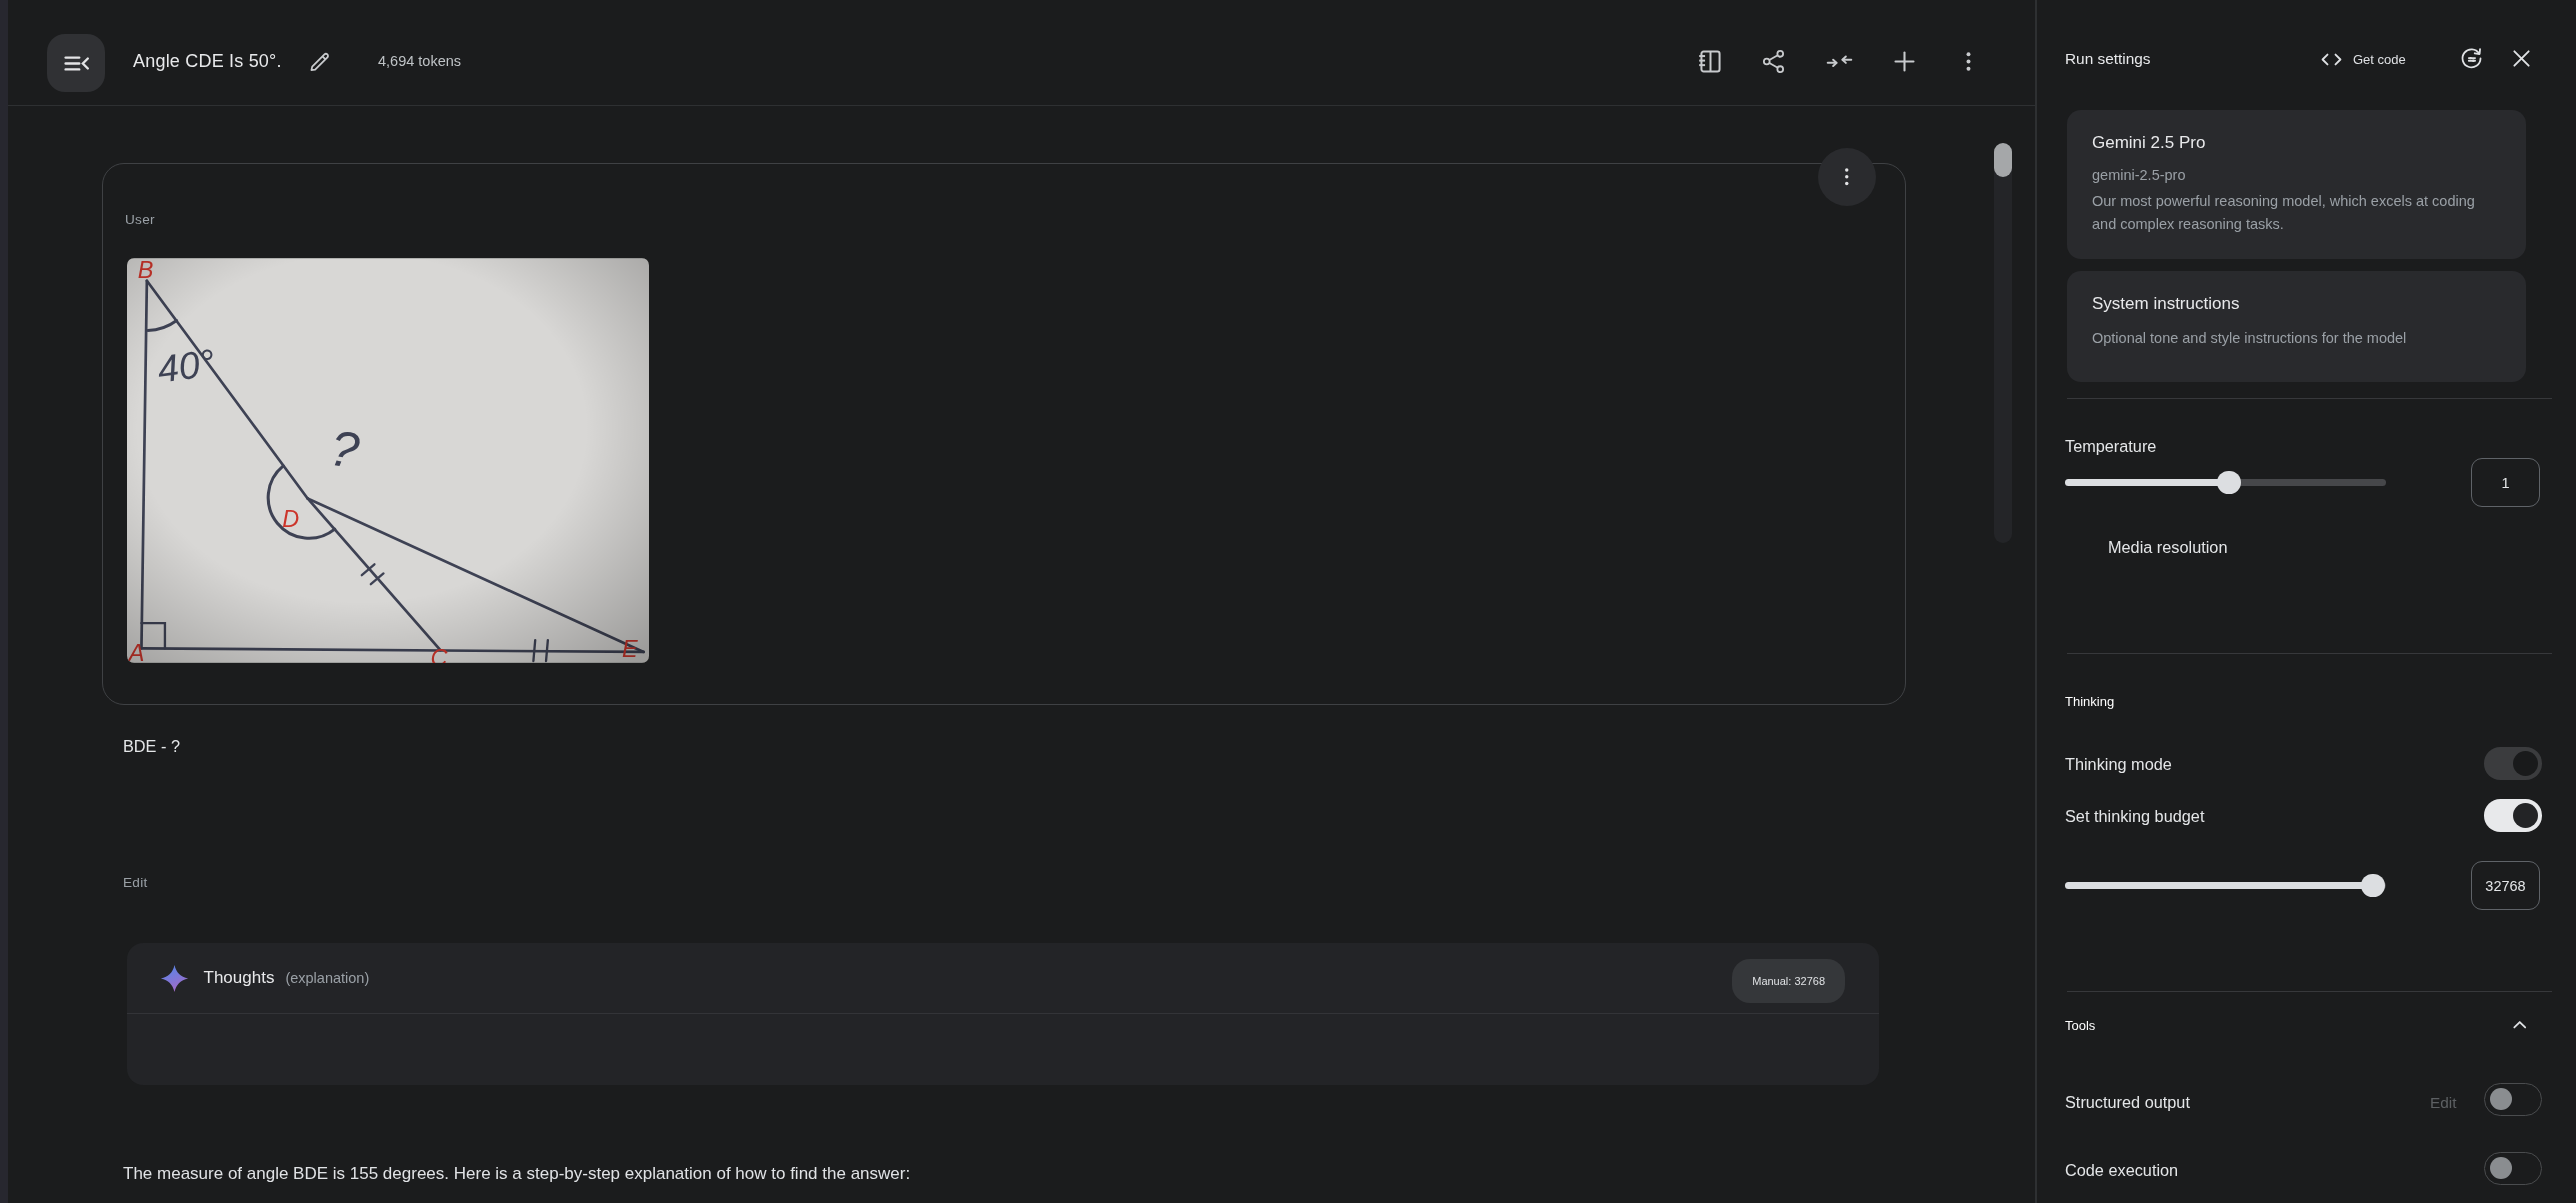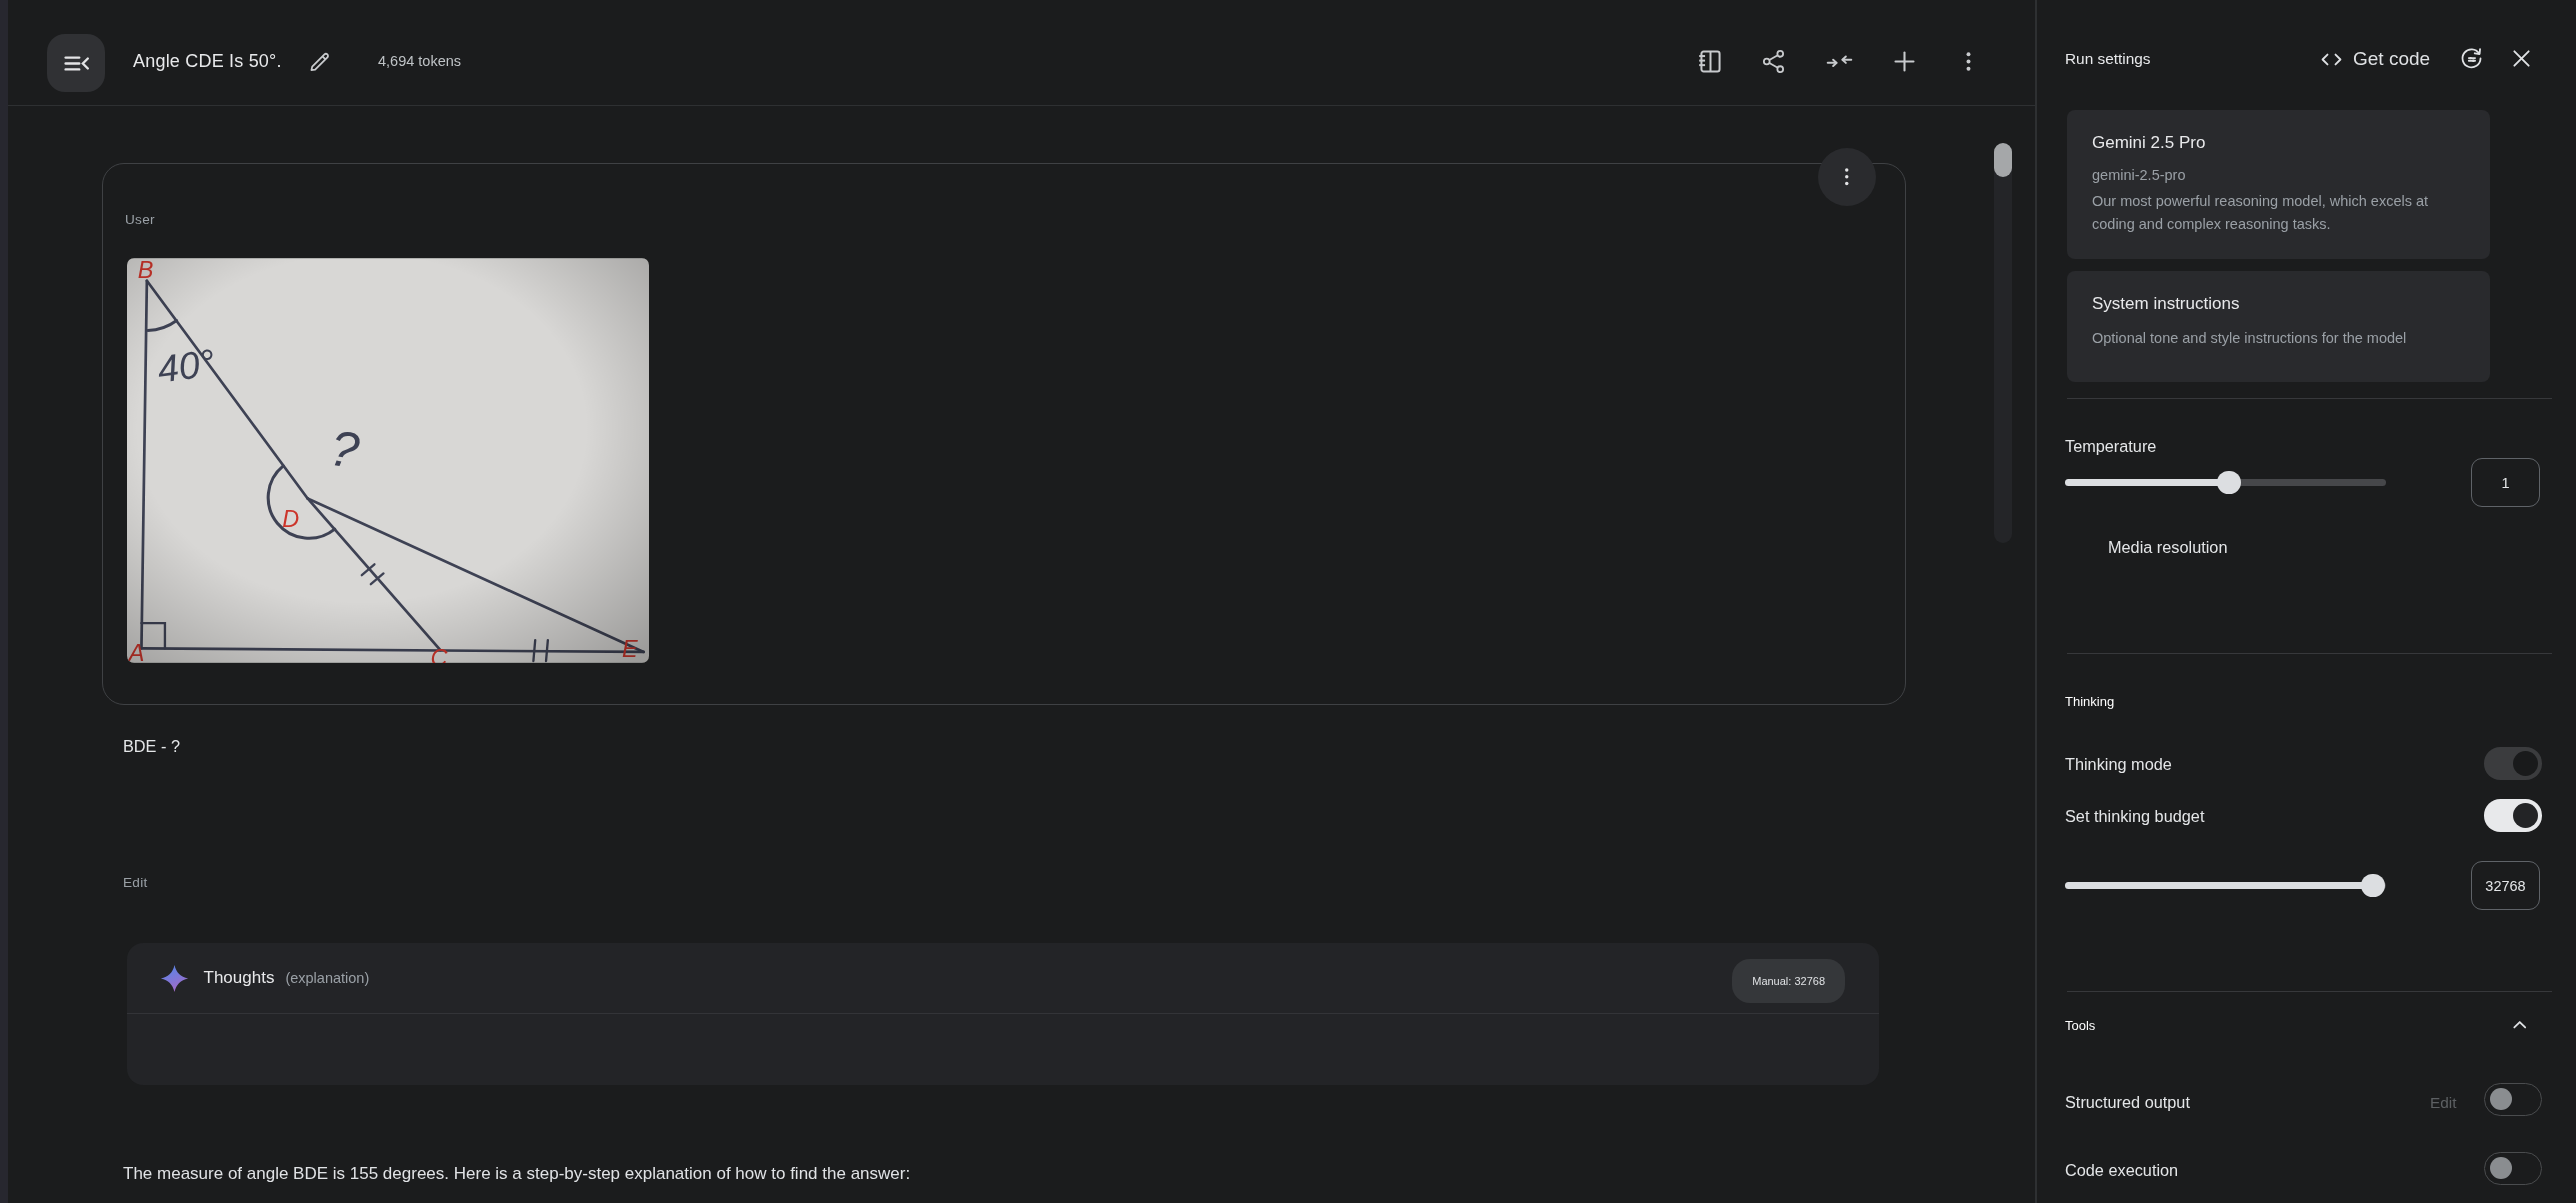--- a/index.html
+++ b/index.html
@@ -48,24 +48,24 @@
   .expand-chev { position:absolute; right:38px; top:23.5px; }
   .answer-text { left:123px; top:1164px; font-size:17px; color:#e0e2e5; }
 
   
   .chat-track { left:1994px; top:143px; width:18px; height:400px; border-radius:9px; background:#242528; }
   .chat-thumb { left:1994px; top:143px; width:18px; height:34px; border-radius:9px; background:#a5a7a9; cursor:pointer; }
 
   
   .rs-title { left:2065px; top:50px; font-size:15.4px; font-weight:500; color:#e8e9eb; }
   .getcode-btn { left:2319px; top:40px; height:38px; display:flex; align-items:center; gap:9px; cursor:pointer;
-    color:#dfe1e4; font-size:19px; }
+    color:#dfe1e4; font-size:13px; }
   .rs-iconbtn { width:43px; height:43px; top:37px; }
 
-  .rs-card { left:2067px; width:423px; background:#292a2d; border-radius:8px; padding:22.6px 25px; cursor:pointer; }
+  .rs-card { left:2067px; width:459px; background:#292a2d; border-radius:14px; padding:22.6px 25px; cursor:pointer; }
   .rs-card-title { font-size:17px; font-weight:500; color:#e8e9eb; }
   .rs-card-sub { font-size:14.5px; color:#9aa0a6; }
   #model-card { top:110px; height:149px; }
   #model-card .model-id { margin-top:14.5px; }
   #model-card .model-desc { margin-top:7.2px; line-height:22.6px; }
   #sys-card { top:271px; height:111px; }
   #sys-card .rs-card-sub { margin-top:16.3px; }
 
   .hdiv { left:2067px; width:485px; height:0.9px; background:#37383b; }
 

